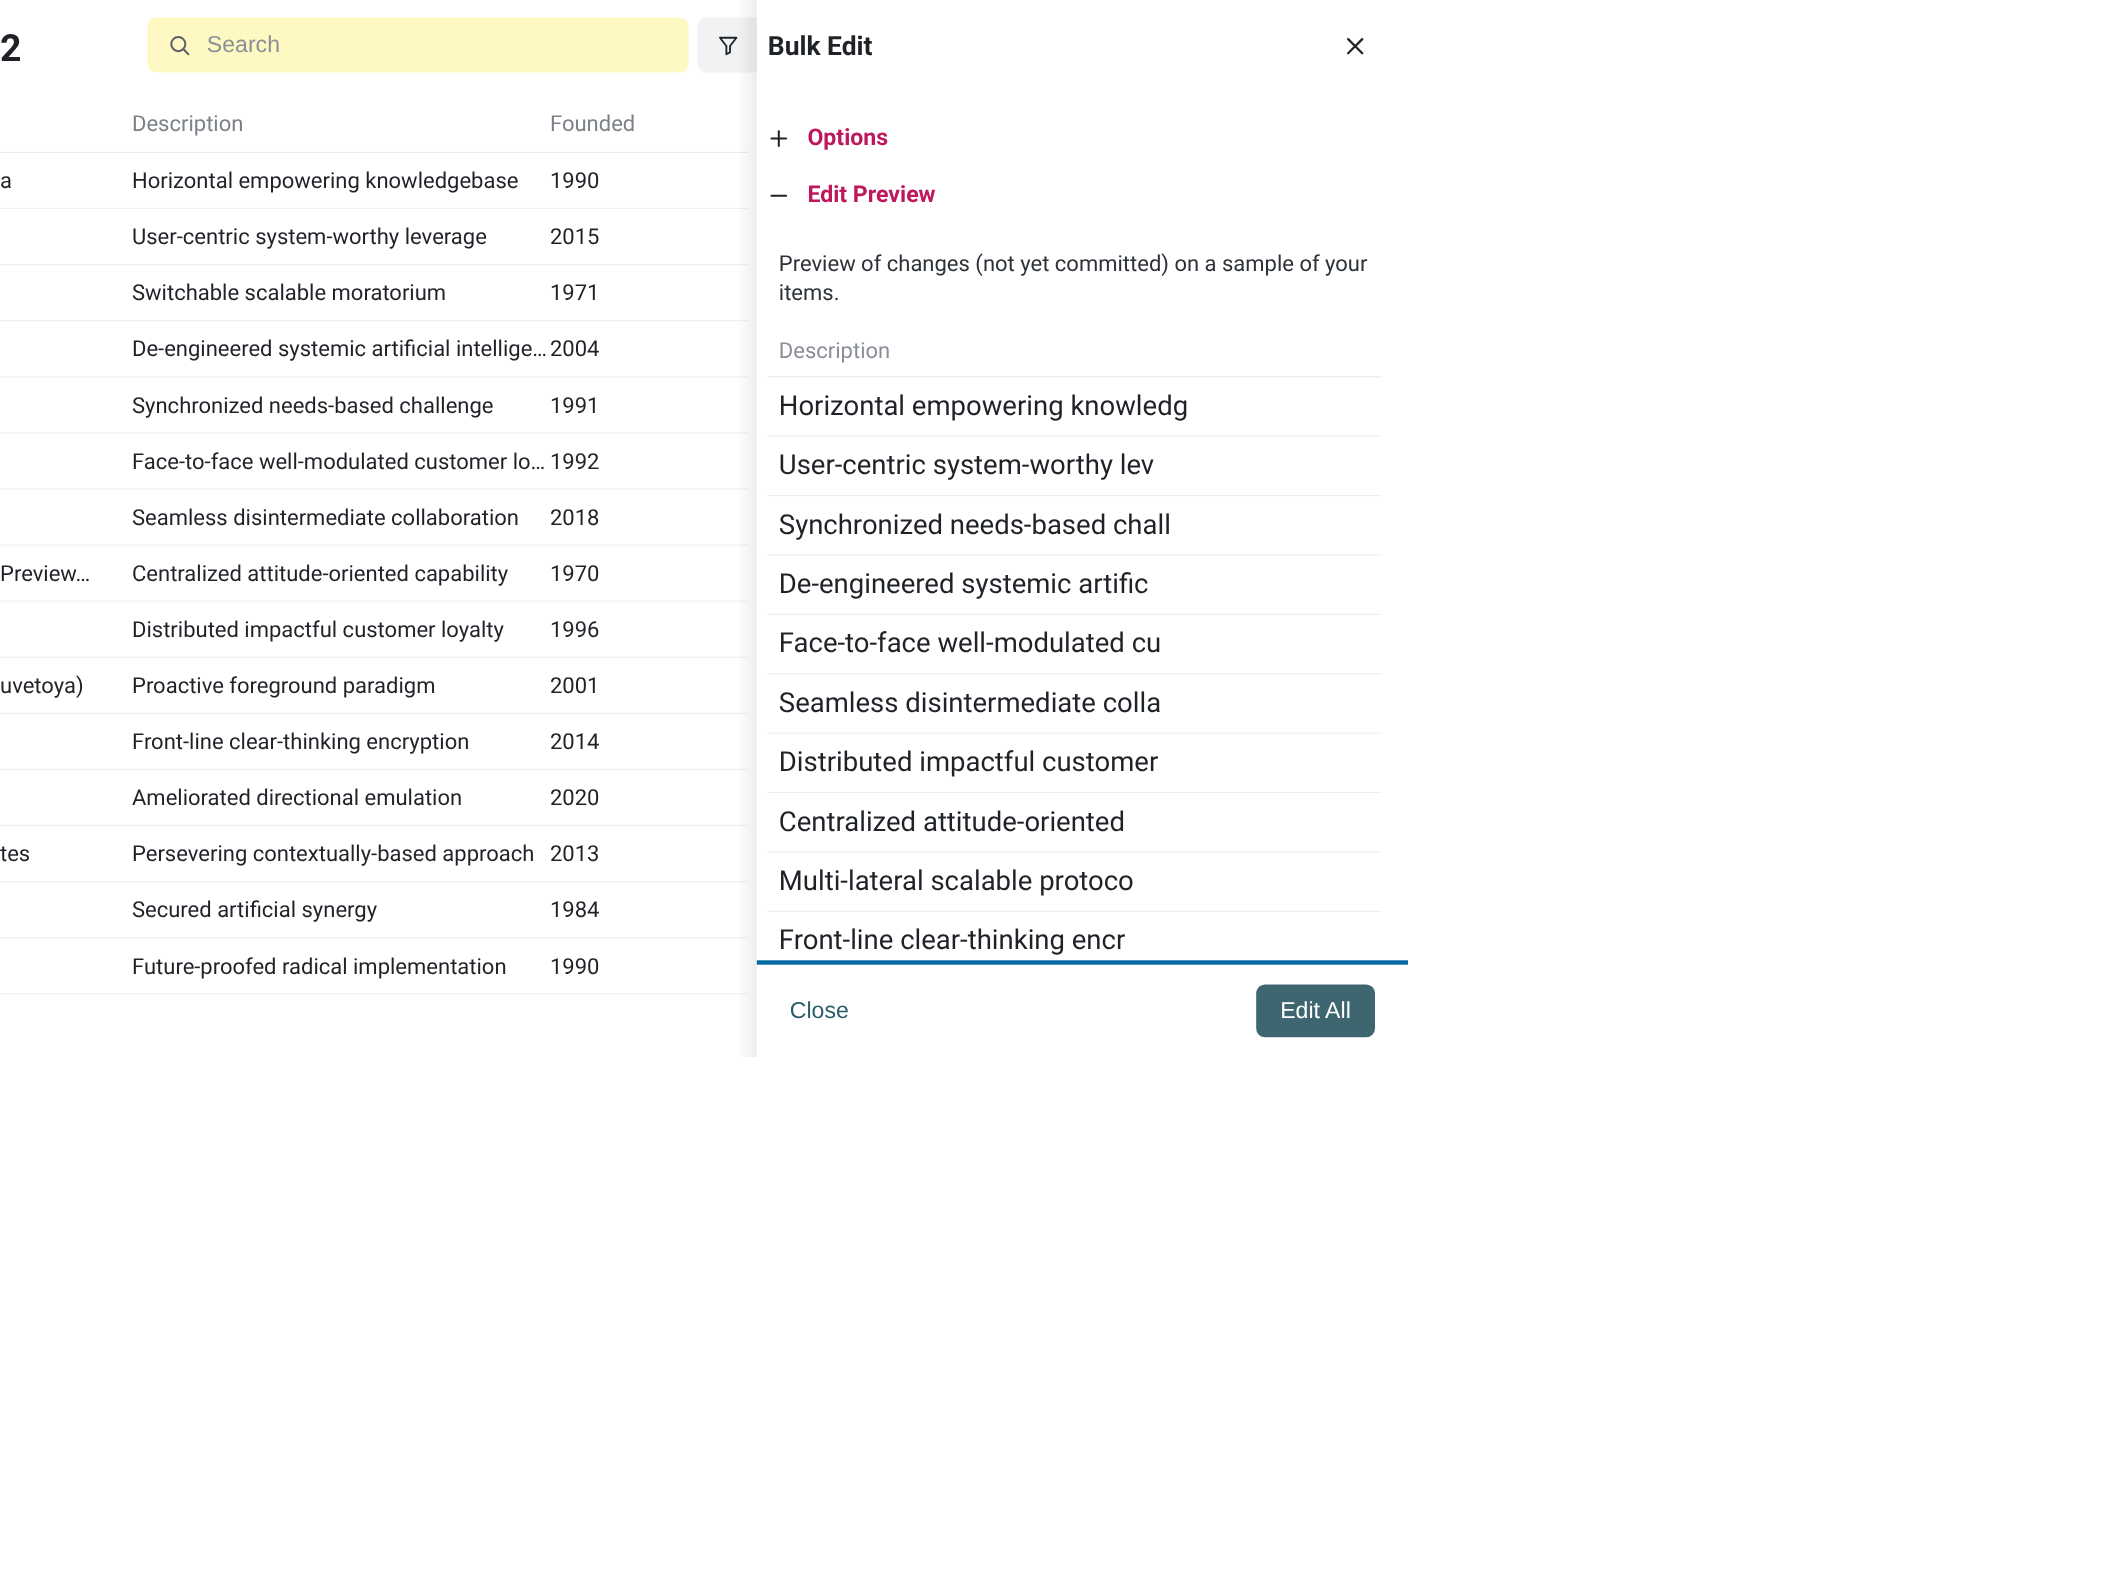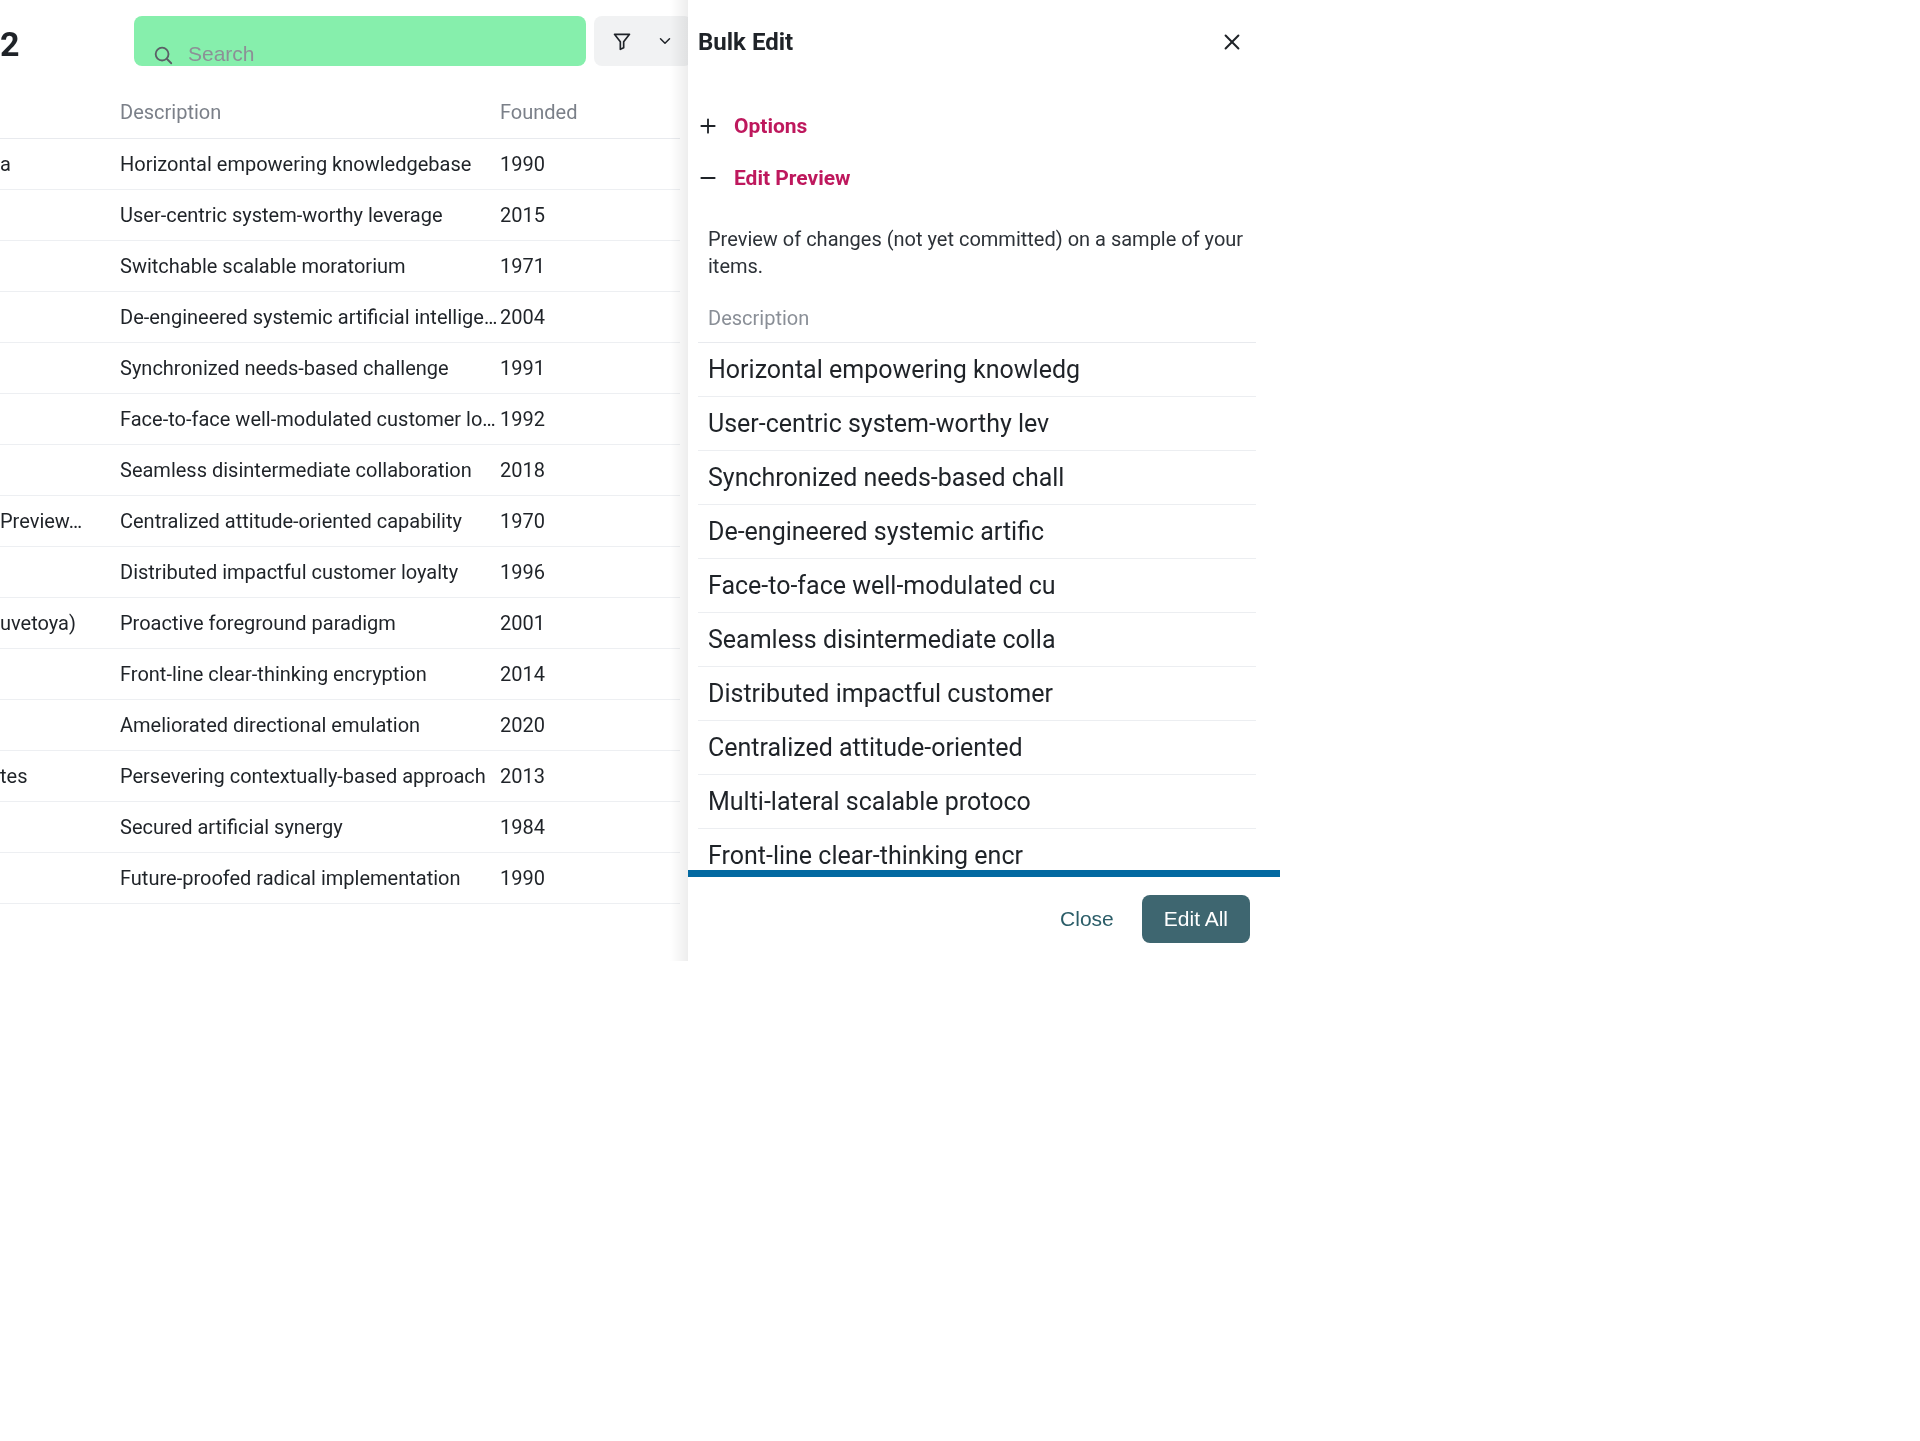--- a/index.html
+++ b/index.html
@@ -35,25 +35,25 @@
     .toolbar {
       position: absolute;
       left: 134px;
       top: 16px;
       display: flex;
       gap: 8px;
     }
 
     .search-box {
       display: flex;
-      align-items: flex-end;
-      background: #86efac;
+      align-items: center;
+      background: #fef9c3;
       border-radius: 8px;
       height: 50px;
-      width: 452px;
+      width: 492px;
       padding: 0 18px;
     }
     .search-box svg { flex: 0 0 auto; }
     .search-box input {
       border: none;
       background: transparent;
       font-size: 21px;
       color: #757a82;
       margin-left: 14px;
       outline: none;
@@ -196,24 +196,24 @@
       font-size: 25px;
       color: #1f2328;
       padding: 12px 0 12px 10px;
       border-bottom: 1px solid #eceef1;
       white-space: nowrap;
       overflow: hidden;
       text-overflow: clip;
     }
 
     .panel-footer {
-      border-top: 7px solid #0369a1;
+      border-top: 4px solid #0369a1;
       padding: 18px 30px;
       display: flex;
-      justify-content: flex-end;
+      justify-content: space-between;
       gap: 28px;
       align-items: center;
     }
     .btn-text {
       background: transparent;
       border: none;
       font-size: 21px;
       color: #2b5d68;
       cursor: pointer;
     }

